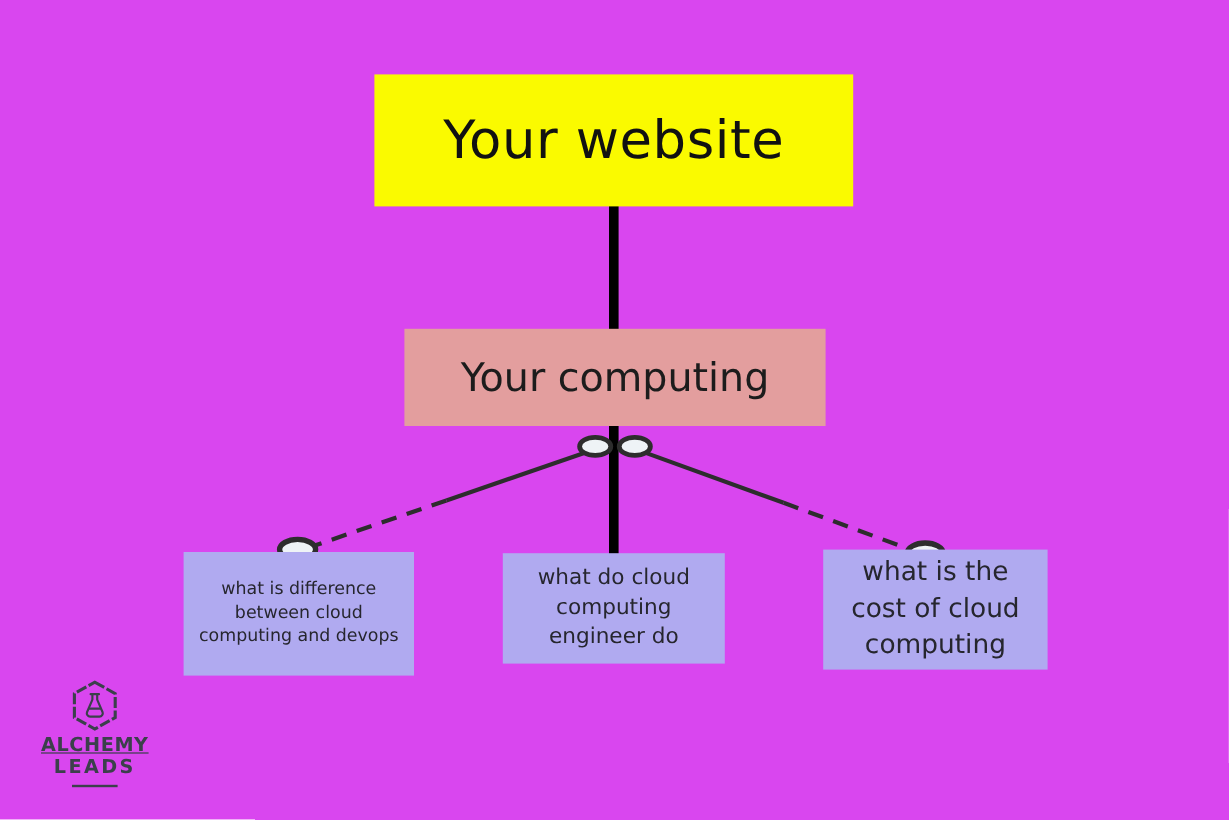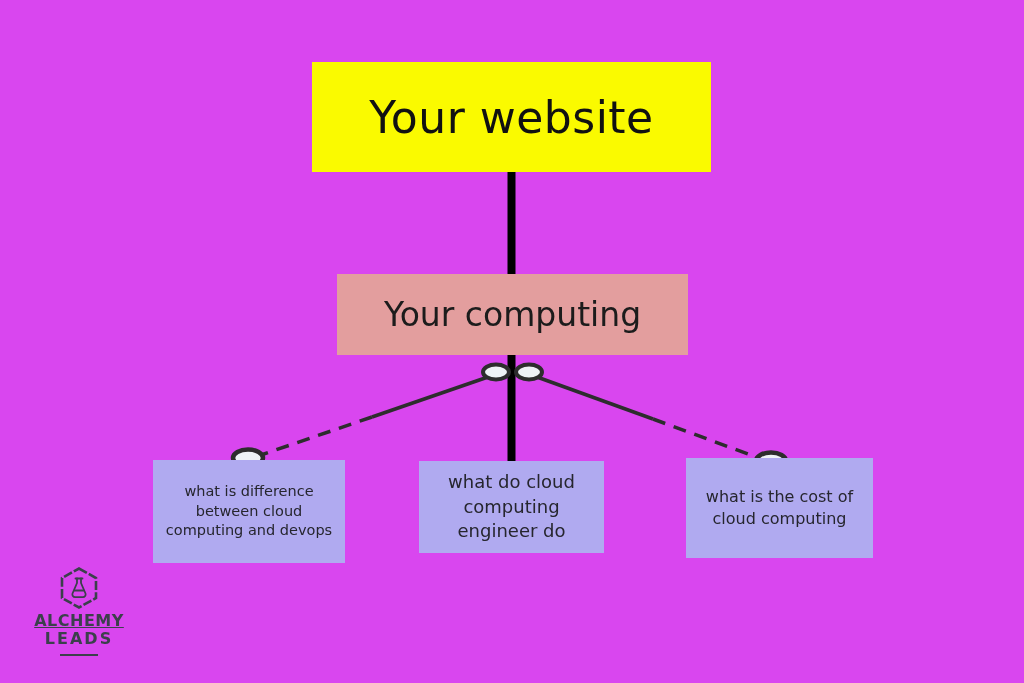--- a/index.html
+++ b/index.html
@@ -54,21 +54,21 @@
     line-height: 1.35;
   }
   .q-box-2 {
     left: 419px; top: 461px;
     width: 185px; height: 92px;
     font-size: 18px;
   }
   .q-box-3 {
     left: 686px; top: 458px;
     width: 187px; height: 100px;
-    font-size: 16px;
+    font-size: 22px;
     align-items: center;
   }
   .connector-svg {
     position: absolute;
     left: 0; top: 0;
     width: 1024px; height: 683px;
     pointer-events: none;
   }
   .logo {
     position: absolute;

